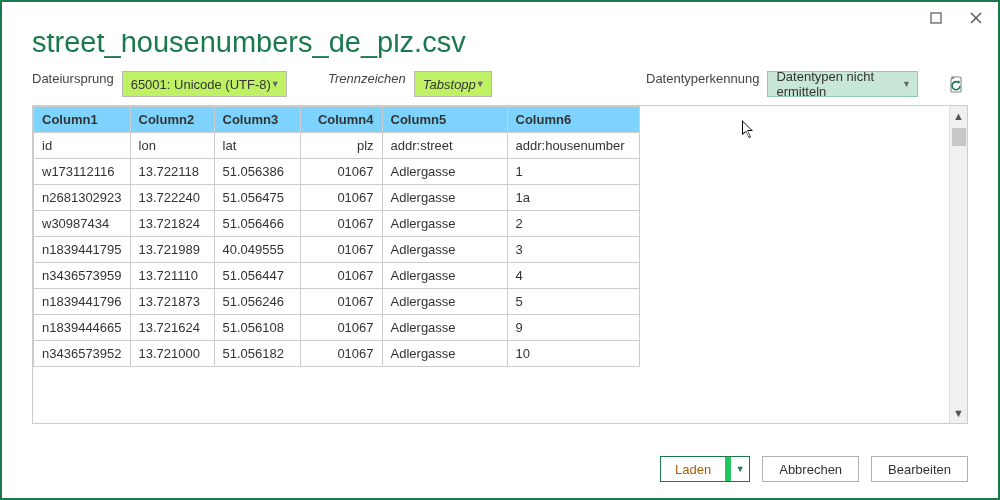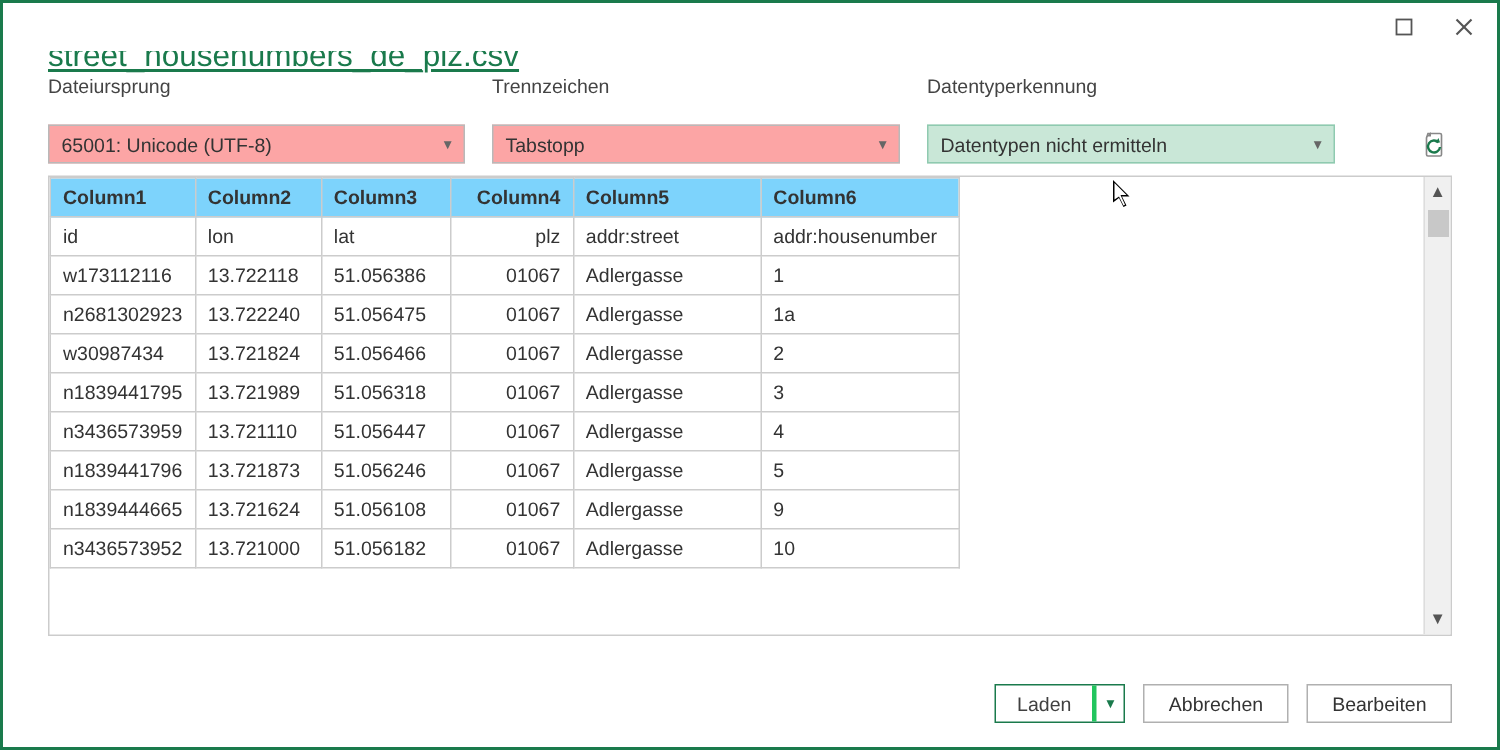--- a/index.html
+++ b/index.html
@@ -35,63 +35,62 @@
     color: #555;
   }
   .content {
     padding: 0 30px 16px 30px;
     flex: 1;
     display: flex;
     flex-direction: column;
     overflow: hidden;
   }
   .file-title {
-    font-size: 21px;
+    font-size: 29px;
     font-weight: 300;
     color: #1a7a4c;
+    margin-bottom: 12px;
     margin-top: -8px;
-    text-decoration: underline;
   }
   .controls-row {
     display: flex;
     gap: 18px;
     margin-bottom: 8px;
     align-items: flex-end;
   }
   .control-group {
     display: flex;
-    flex-direction: column;
-    gap: 18px;
+    gap: 8px;
   }
   .control-label {
     font-size: 13px;
     color: #444;
   }
   .dropdown {
     height: 26px;
     border: 1px solid #b9b9b9;
-    background: #fca5a5;
+    background: #bef264;
     display: flex;
     align-items: center;
     justify-content: space-between;
     padding: 0 6px 0 8px;
     cursor: pointer;
     font-size: 13px;
   }
   .dropdown.highlight {
     background: #c9e7d7;
     border-color: #8fcab0;
   }
   .dropdown .chev {
     font-size: 9px;
     color: #666;
   }
   .cg-origin { width: 278px; }
-  .cg-delim { width: 272px; }
-  .cg-dtype { width: 272px; }
+  .cg-delim { width: 272px; font-style: italic; }
+  .cg-dtype { width: 272px; margin-left: 28px; }
   .refresh-btn {
     width: 22px;
     height: 24px;
     margin-left: auto;
     display: flex;
     align-items: center;
     justify-content: center;
     cursor: pointer;
     color: #1a7a4c;
   }
@@ -171,23 +170,23 @@
   }
   .btn-split {
     display: flex;
     border: 1px solid #1a7a4c;
     height: 26px;
   }
   .btn-split .main {
     padding: 0 14px;
     display: flex;
     align-items: center;
-    color: #404040;
-    cursor: pointer;
-    border-right: 3px solid #22c55e;
+    color: #a16207;
+    cursor: pointer;
+    border-right: 6px solid #22c55e;
   }
   .btn-split .drop {
     width: 18px;
     display: flex;
     align-items: center;
     justify-content: center;
     color: #1a7a4c;
     font-size: 9px;
     cursor: pointer;
   }
@@ -301,21 +300,21 @@
                 <td class="col-1">w30987434</td>
                 <td class="col-2">13.721824</td>
                 <td class="col-3">51.056466</td>
                 <td class="col-4">01067</td>
                 <td class="col-5">Adlergasse</td>
                 <td class="col-6">2</td>
               </tr>
               <tr>
                 <td class="col-1">n1839441795</td>
                 <td class="col-2">13.721989</td>
-                <td class="col-3">51.056318</td>
+                <td class="col-3">40.049555</td>
                 <td class="col-4">01067</td>
                 <td class="col-5">Adlergasse</td>
                 <td class="col-6">3</td>
               </tr>
               <tr>
                 <td class="col-1">n3436573959</td>
                 <td class="col-2">13.721110</td>
                 <td class="col-3">51.056447</td>
                 <td class="col-4">01067</td>
                 <td class="col-5">Adlergasse</td>

